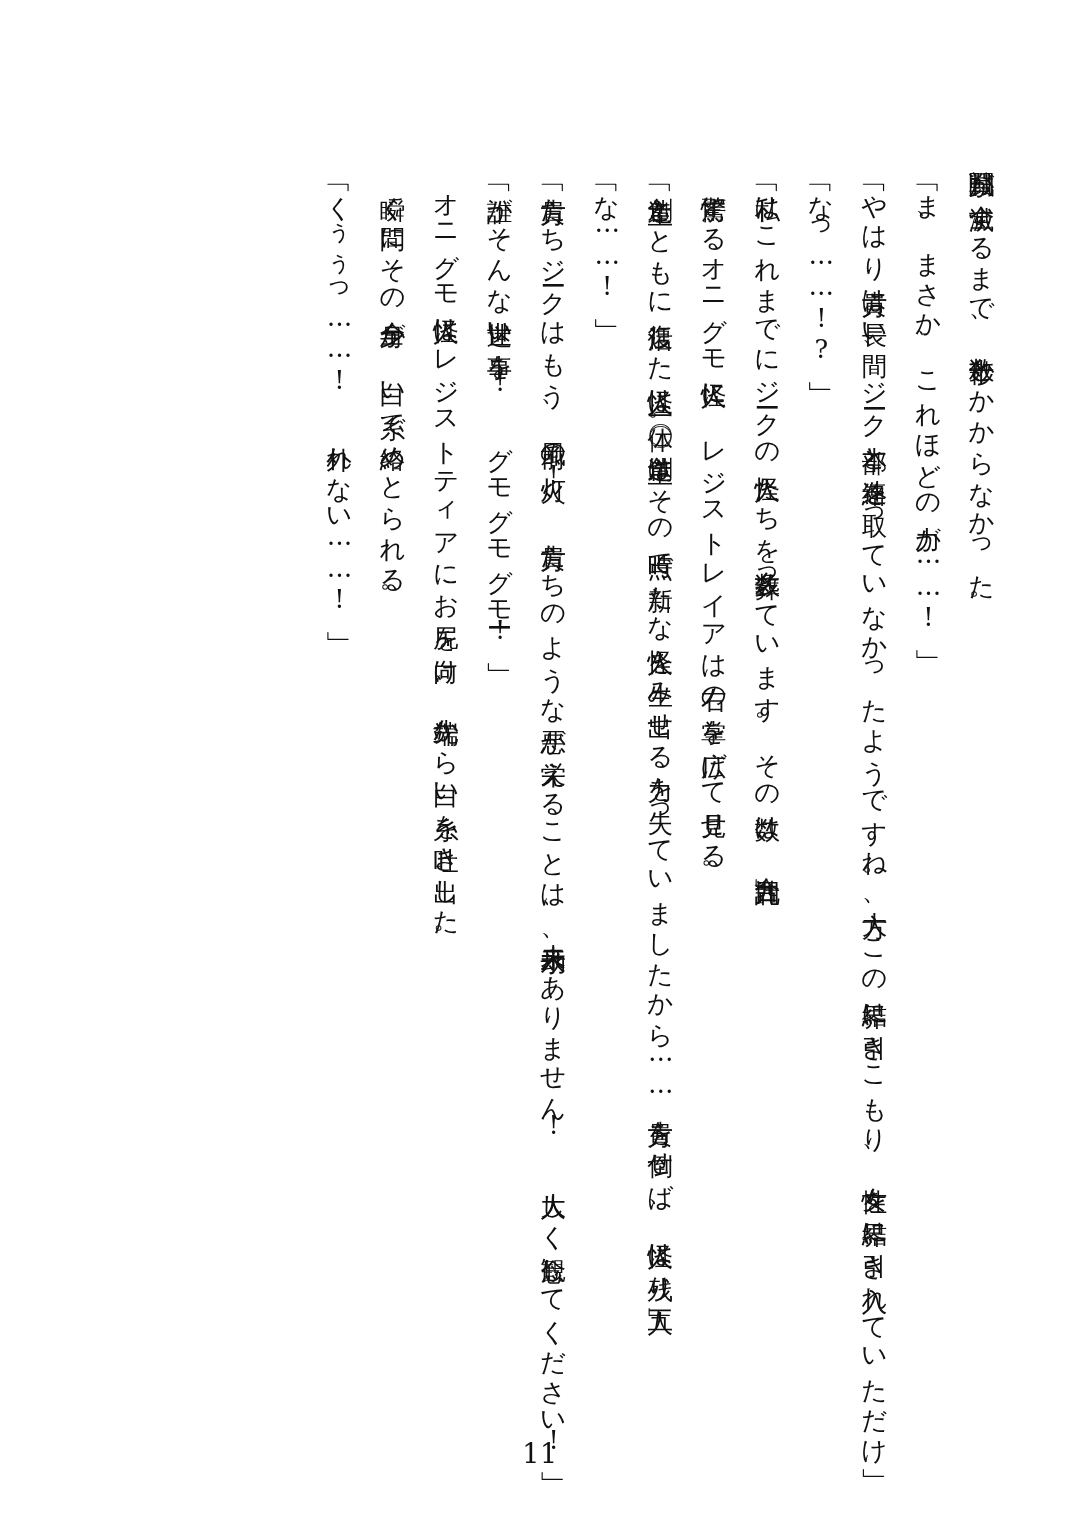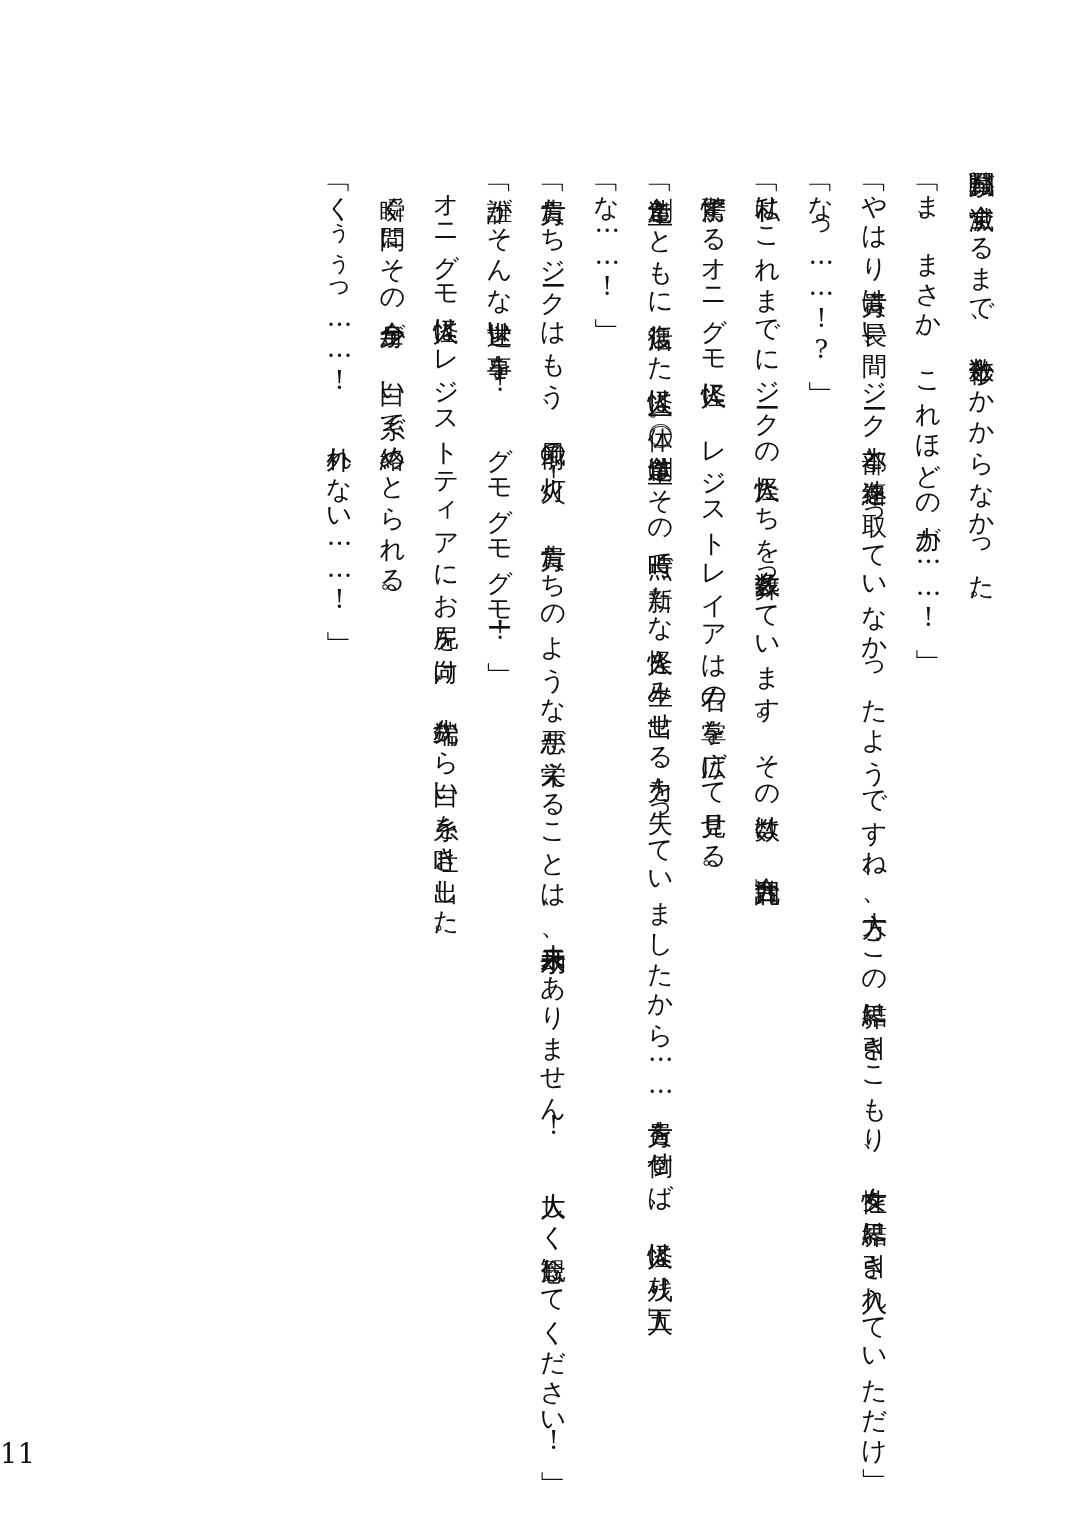--- a/index.html
+++ b/index.html
@@ -41,21 +41,21 @@
     white-space: nowrap;
   }
   .indent-1 {
     text-indent: 1em;
   }
   .page-number {
     position: absolute;
     bottom: 58px;
     left: 0;
     right: 0;
-    text-align: left;
+    text-align: center;
     font-size: 27px;
     font-family: "DejaVu Serif", "Liberation Serif", serif;
     color: #111111;
     letter-spacing: 0.02em;
   }
 </style>
 </head>
 <body>
 
 <div class="page">

